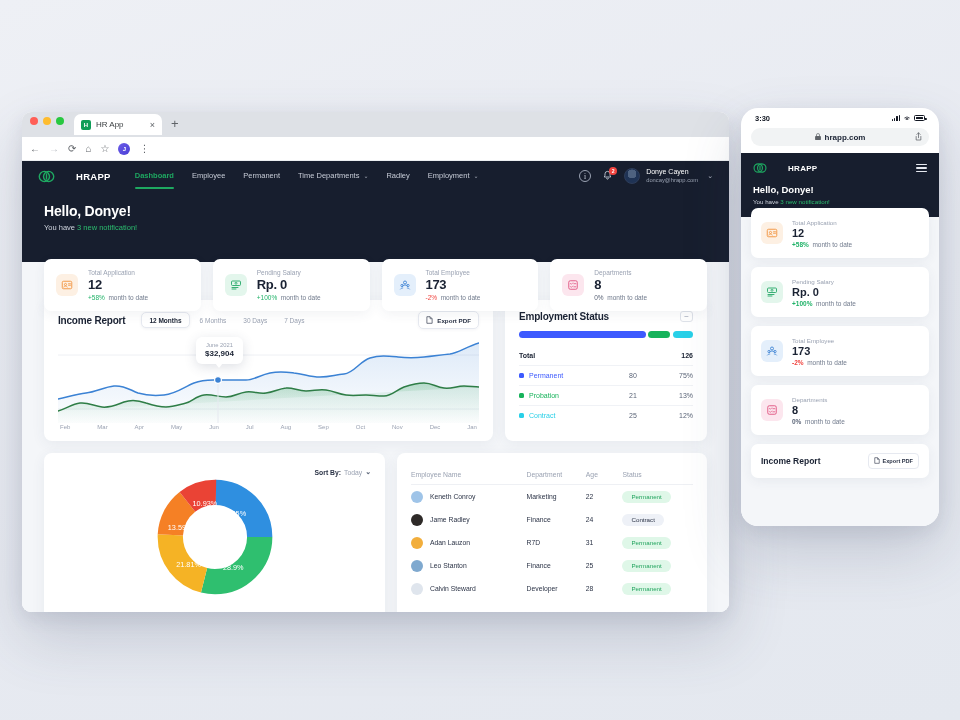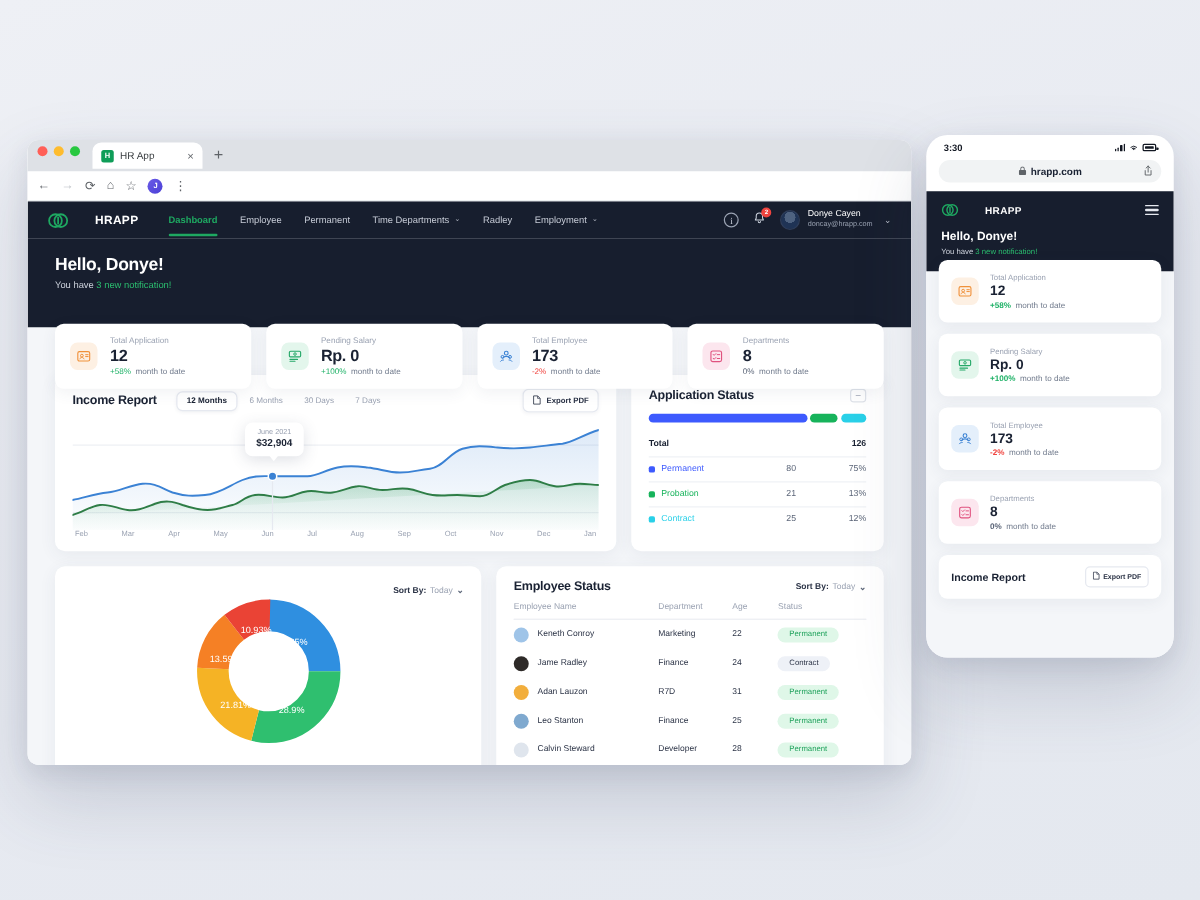--- a/index.html
+++ b/index.html
@@ -565,21 +565,21 @@
             <span class="xtick">Sep</span>
             <span class="xtick">Oct</span>
             <span class="xtick">Nov</span>
             <span class="xtick">Dec</span>
             <span class="xtick">Jan</span>
           </div>
         </div>
 
         <div class="card card-employment">
           <div class="card-head">
-            <span class="card-title">Application Status</span>
+            <span class="card-title">Employment Status</span>
             <span class="minus-btn">−</span>
           </div>
           <div class="stacked">
             <span style="flex:75;background:#3d5afe"></span>
             <span style="flex:13;background:#17b35b"></span>
             <span style="flex:12;background:#29d0e8"></span>
           </div>
           <div class="es-row total">
             <span class="es-name">Total</span>
             <span class="es-pct" style="color:#1a2233">126</span>
@@ -631,28 +631,20 @@
               <text x="29.5" y="13.6" font-size="2.6" fill="#ffffff" text-anchor="middle" font-family="Liberation Sans, sans-serif">25%</text>
               <text x="27.5" y="32.8" font-size="2.6" fill="#ffffff" text-anchor="middle" font-family="Liberation Sans, sans-serif">28.9%</text>
               <text x="11.6" y="31.5" font-size="2.6" fill="#ffffff" text-anchor="middle" font-family="Liberation Sans, sans-serif">21.81%</text>
               <text x="8.6" y="18.4" font-size="2.6" fill="#ffffff" text-anchor="middle" font-family="Liberation Sans, sans-serif">13.59%</text>
               <text x="17.4" y="10.1" font-size="2.6" fill="#ffffff" text-anchor="middle" font-family="Liberation Sans, sans-serif">10.93%</text>
             </svg>
           </div>
         </div>
 
         <div class="card card-emp">
-          <div class="emp-head">
-            <span class="card-title">Employee Status</span>
-            <span class="sortby" style="margin-left:auto">
-              <span>Sort By:</span>
-              <span class="v">Today</span>
-              <span class="c">⌄</span>
-            </span>
-          </div>
 
           <table class="tbl">
             <thead>
               <tr>
                 <th style="width:41%">Employee Name</th>
                 <th style="width:21%">Department</th>
                 <th style="width:13%">Age</th>
                 <th style="width:25%">Status</th>
               </tr>
             </thead>

